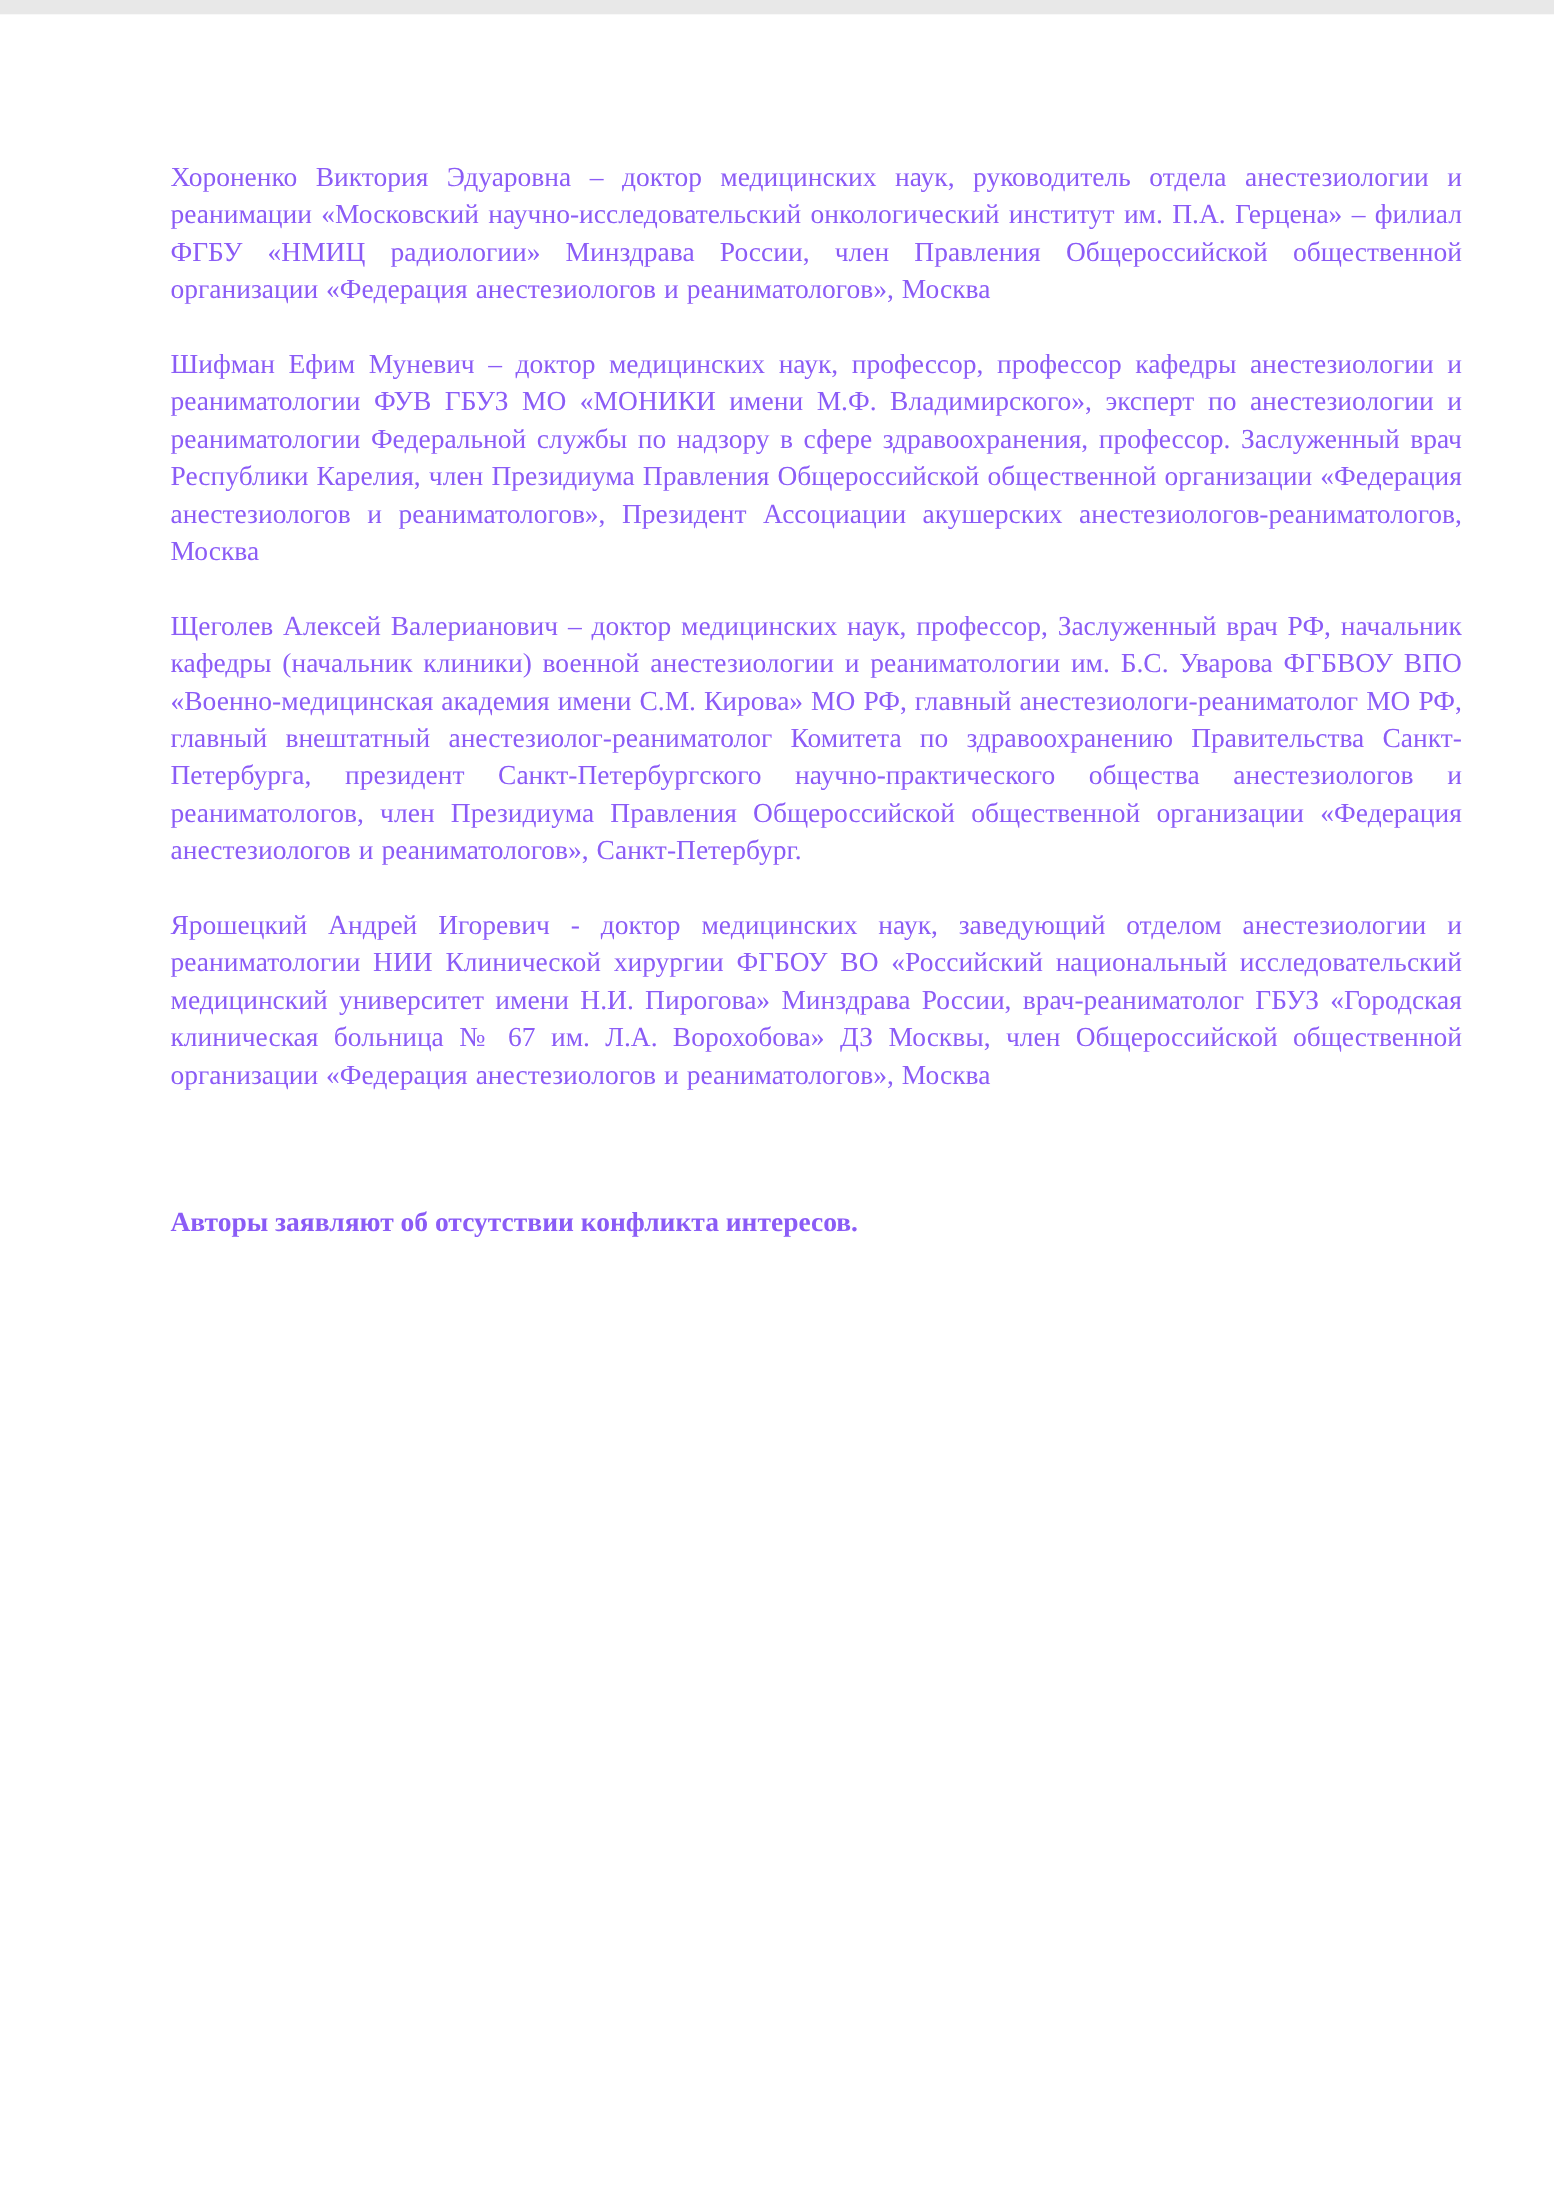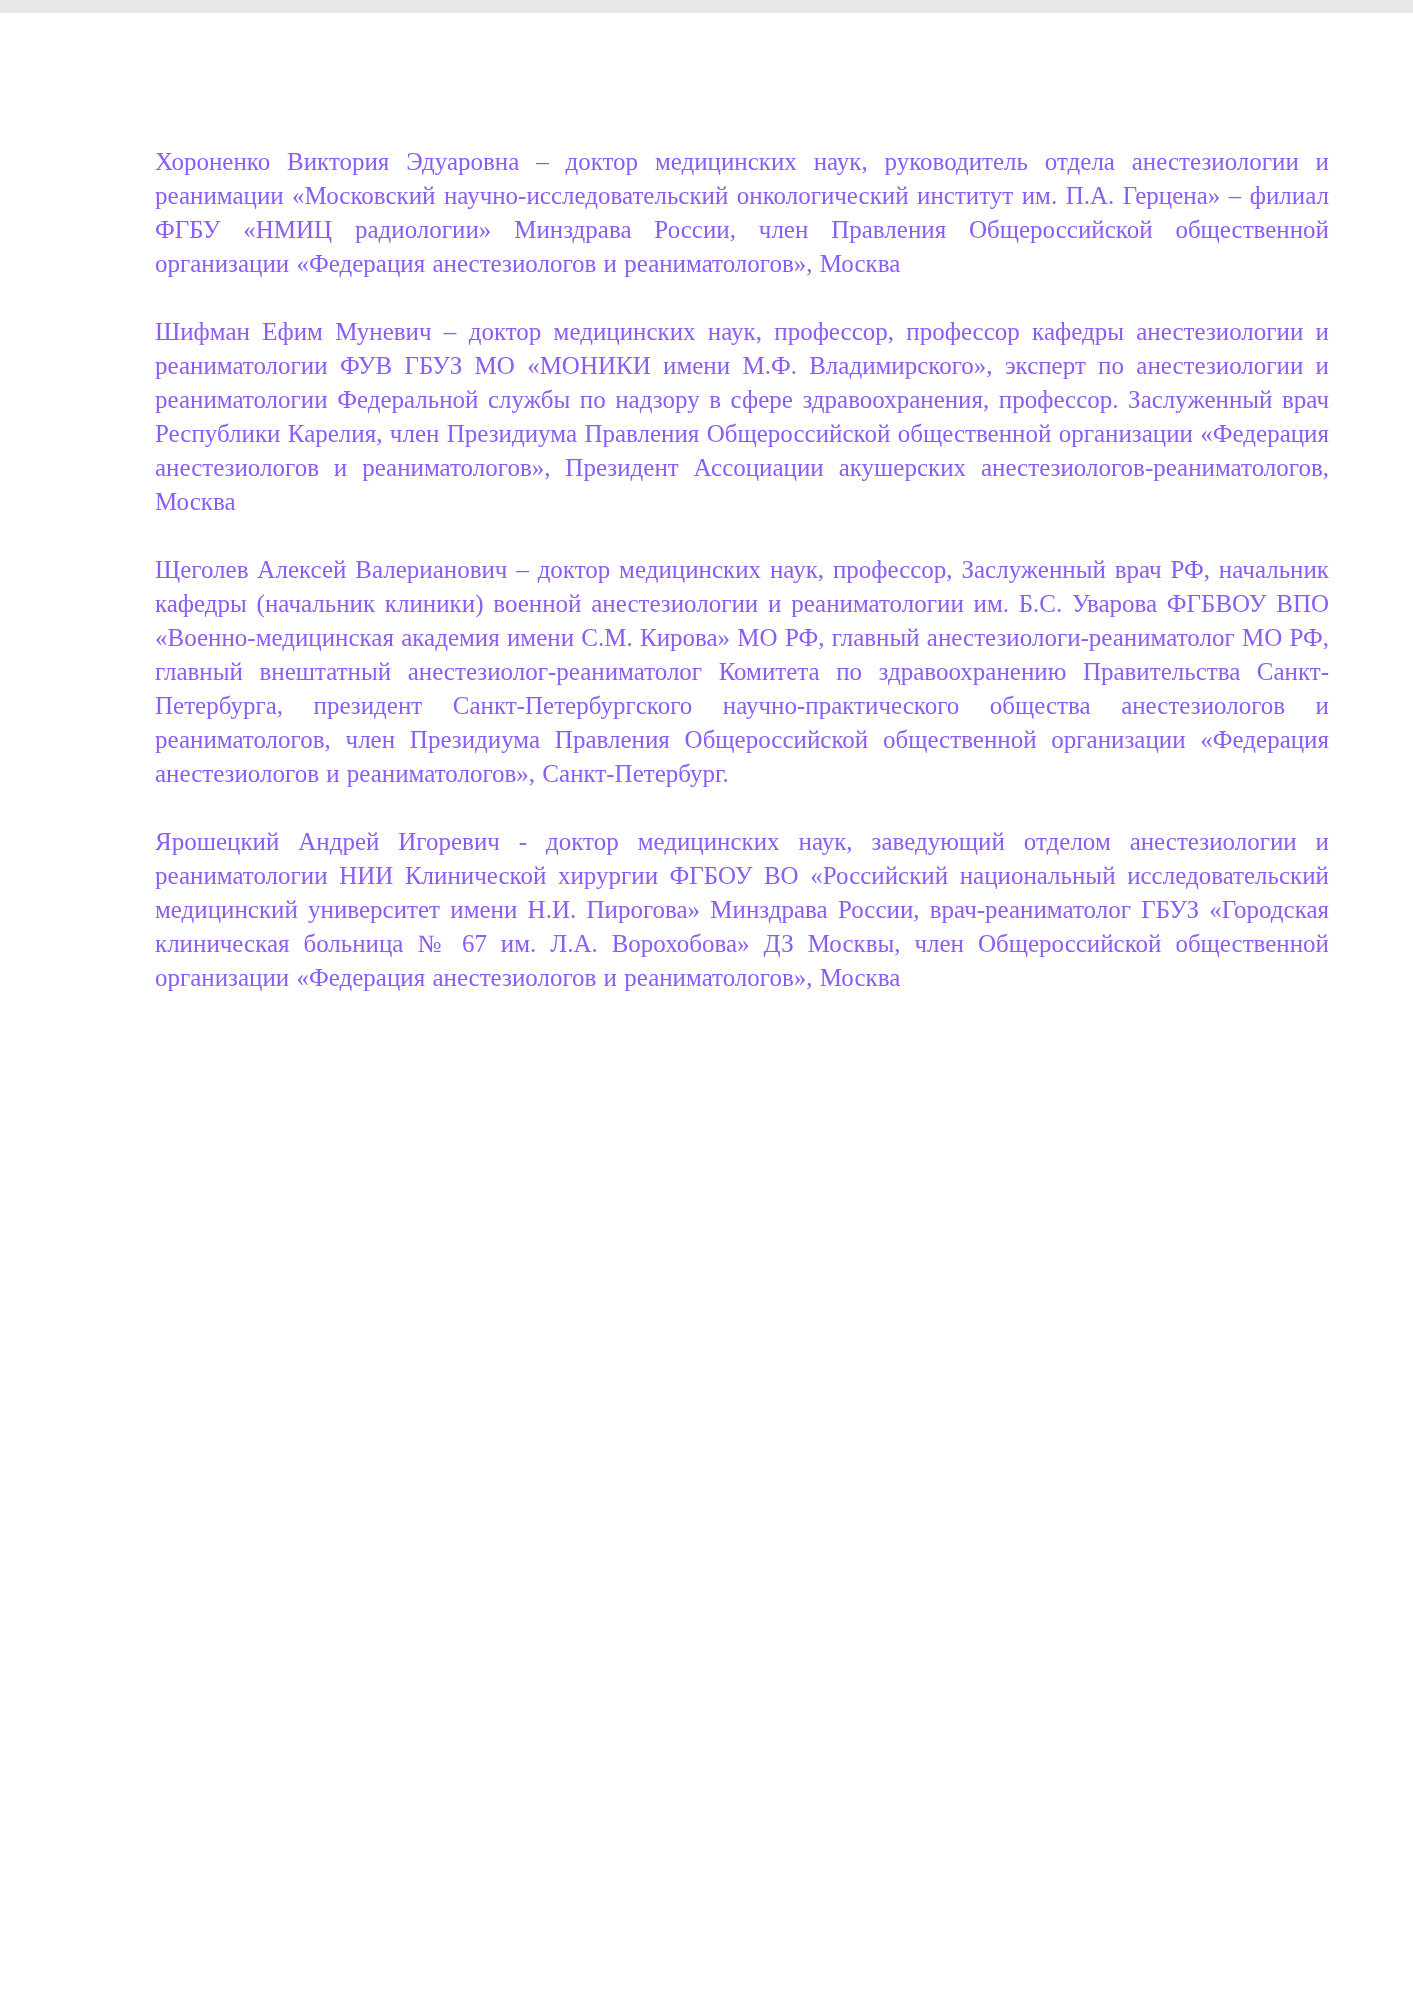--- a/index.html
+++ b/index.html
@@ -35,13 +35,14 @@
   }
 </style>
 </head>
 <body>
 
 <div class="page">
   <p class="bio">Хороненко Виктория Эдуаровна – доктор медицинских наук, руководитель отдела анестезиологии и реанимации «Московский научно-исследовательский онкологический институт им. П.А. Герцена» – филиал ФГБУ «НМИЦ радиологии» Минздрава России, член Правления Общероссийской общественной организации «Федерация анестезиологов и реаниматологов», Москва</p>
   <p class="bio">Шифман Ефим Муневич – доктор медицинских наук, профессор, профессор кафедры анестезиологии и реаниматологии ФУВ ГБУЗ МО «МОНИКИ имени М.Ф. Владимирского», эксперт по анестезиологии и реаниматологии Федеральной службы по надзору в сфере здравоохранения, профессор. Заслуженный врач Республики Карелия, член Президиума Правления Общероссийской общественной организации «Федерация анестезиологов и реаниматологов», Президент Ассоциации акушерских анестезиологов-реаниматологов, Москва</p>
   <p class="bio">Щеголев Алексей Валерианович – доктор медицинских наук, профессор, Заслуженный врач РФ, начальник кафедры (начальник клиники) военной анестезиологии и реаниматологии им. Б.С. Уварова ФГБВОУ ВПО «Военно-медицинская академия имени С.М. Кирова» МО РФ, главный анестезиологи-реаниматолог МО РФ, главный внештатный анестезиолог-реаниматолог Комитета по здравоохранению Правительства Санкт-Петербурга, президент Санкт-Петербургского научно-практического общества анестезиологов и реаниматологов, член Президиума Правления Общероссийской общественной организации «Федерация анестезиологов и реаниматологов», Санкт-Петербург.</p>
   <p class="bio">Ярошецкий Андрей Игоревич - доктор медицинских наук, заведующий отделом анестезиологии и реаниматологии НИИ Клинической хирургии ФГБОУ ВО «Российский национальный исследовательский медицинский университет имени Н.И. Пирогова» Минздрава России, врач-реаниматолог ГБУЗ «Городская клиническая больница № 67 им. Л.А. Ворохобова» ДЗ Москвы, член Общероссийской общественной организации «Федерация анестезиологов и реаниматологов», Москва</p>
+  <p class="conflict">Авторы заявляют об отсутствии конфликта интересов.</p>
 </div>
 
 </body></html>

